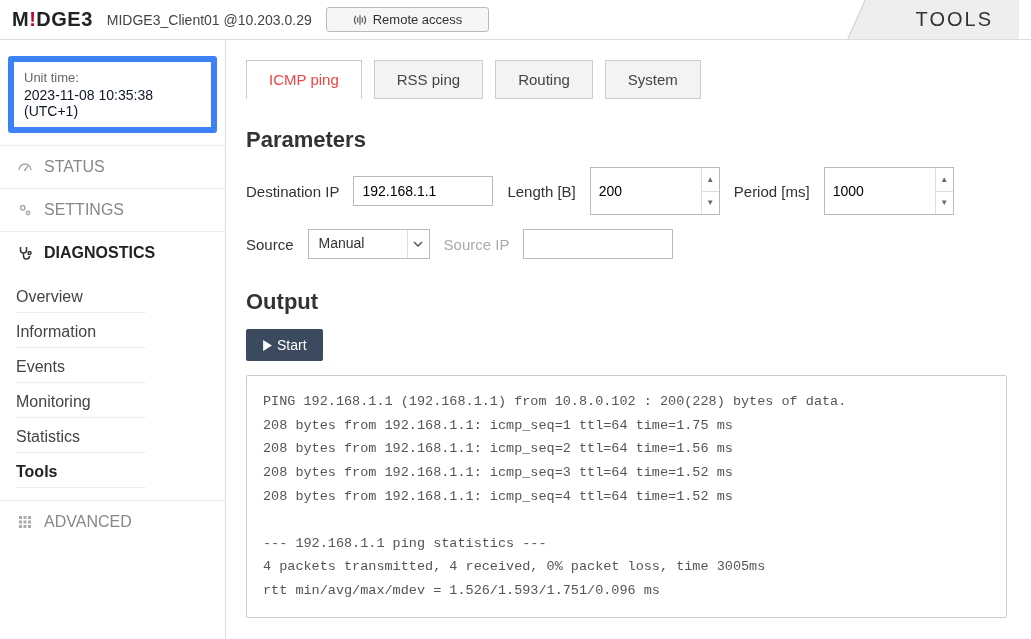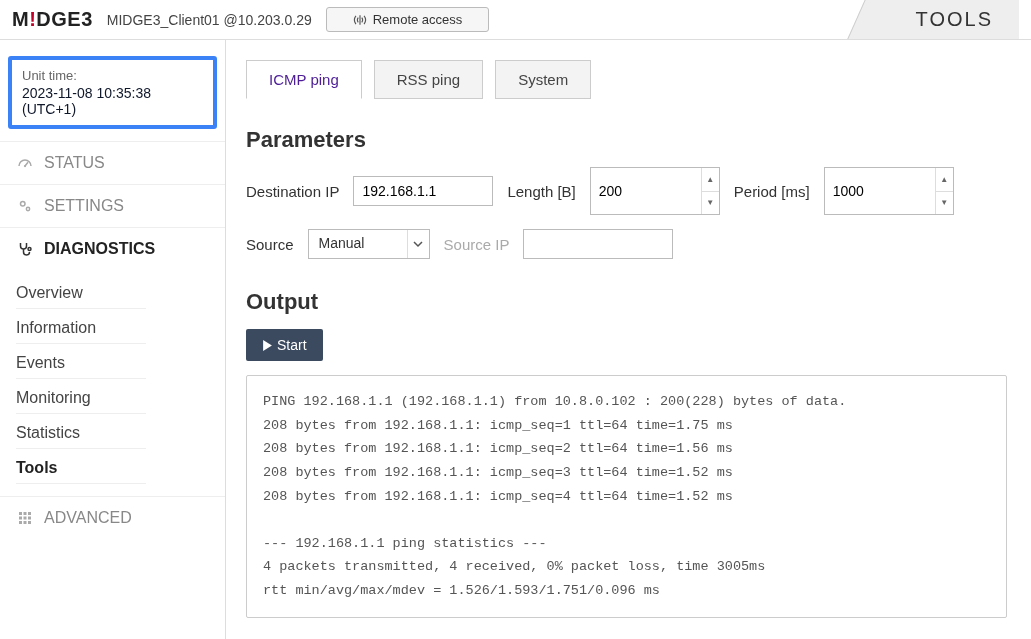--- a/index.html
+++ b/index.html
@@ -11,36 +11,36 @@
 .logo .excl { color: #c10029; }
 .logo .rest { color: #222; }
 .host { margin-left: 14px; font-size: 14px; color: #444; }
 .remote-btn { margin-left: 14px; display: inline-flex; align-items: center; gap: 6px; border: 1px solid #bbb; background: #f6f6f6; padding: 4px 26px; border-radius: 3px; font-size: 13px; cursor: pointer; color: #333; }
 .remote-btn svg { width: 14px; height: 14px; }
 .tools-tab { margin-left: auto; background: #eee; padding: 8px 26px 8px 40px; font-size: 20px; letter-spacing: 2px; color: #333; position: relative; border-left: 1px solid #ccc; }
 .tools-tab::before { content:""; position:absolute; left:-20px; top:0; bottom:0; width:34px; background:#eee; transform: skewX(-24deg); border-left:1px solid #ccc; }
 
 .layout { display: flex; height: calc(639px - 40px); }
 .sidebar { width: 226px; border-right: 1px solid #ddd; display: flex; flex-direction: column; }
-.unit-time-box { border: 4px solid #3b82f6; border-radius: 3px; margin: 16px 8px 12px 8px; padding: 8px 10px; font-size: 13px; color: #444; position: relative; }
+.unit-time-box { border: 6px solid #3b82f6; border-radius: 3px; margin: 16px 8px 12px 8px; padding: 8px 10px; font-size: 13px; color: #444; position: relative; }
 .unit-time-box .lbl { color:#666; }
 .unit-time-box .val { font-size:14px; color:#0f172a; margin-top:2px; }
 
 .nav-section { display:flex; align-items:center; gap:10px; padding:12px 16px; color:#888; font-size:16px; border-top:1px solid #eee; cursor:pointer; }
 .nav-section.active { color:#222; font-weight:600; }
 .nav-section svg { width:18px; height:18px; flex-shrink:0; }
 
 .subnav { padding: 4px 0 12px 16px; }
 .subnav .item { padding:10px 0 6px 0; font-size:16px; color:#444; cursor:pointer; border-bottom:1px solid #eee; width: 130px; }
 .subnav .item.active { font-weight: 600; color:#222; }
 
 .main { flex:1; padding: 0 0 0 0; overflow:auto; position:relative; }
 .tabs { display:flex; gap:12px; margin: 20px 0 0 20px; }
 .tab { border:1px solid #ccc; background:#f3f3f3; padding: 10px 22px; font-size:15px; color:#444; cursor:pointer; }
-.tab.active { background:#fff; border-bottom:1px solid #fff; color:#4c1d95; font-weight:500; }
+.tab.active { background:#fff; border-bottom:1px solid #fff; color:#ef4444; font-weight:500; }
 
 .content { padding: 10px 24px 20px 20px; }
 h2.params { font-size:22px; font-weight:700; margin: 18px 0 14px 0; }
 h2.output { font-size:22px; font-weight:700; margin: 30px 0 14px 0; }
 
 .row { display:flex; align-items:center; gap:14px; margin-bottom:14px; flex-wrap: wrap; }
 .lblf { font-size:15px; color:#333; white-space:nowrap; }
 .lblf.muted { color:#aaa; }
 input.txt { border:1px solid #bbb; padding:5px 8px; font-size:14px; height:30px; }
 .w140 { width:140px; }
@@ -125,20 +125,21 @@
           <path fill="#aaa" d="M4 4h4v4H4zM10 4h4v4h-4zM16 4h4v4h-4zM4 10h4v4H4zM10 10h4v4h-4zM16 10h4v4h-4zM4 16h4v4H4zM10 16h4v4h-4zM16 16h4v4h-4z"></path>
         </svg>
       <span>ADVANCED</span>
     </div>
   </aside>
 
   <main class="main">
     <div class="tabs">
       <div class="tab active">ICMP ping</div>
       <div class="tab">RSS ping</div>
+      <div class="tab">Routing</div>
       <div class="tab">System</div>
     </div>
 
     <div class="content">
       <h2 class="params">Parameters</h2>
 
       <div class="row">
         <span class="lblf">Destination IP</span>
         <input class="txt w140" value="192.168.1.1" style="">
 

